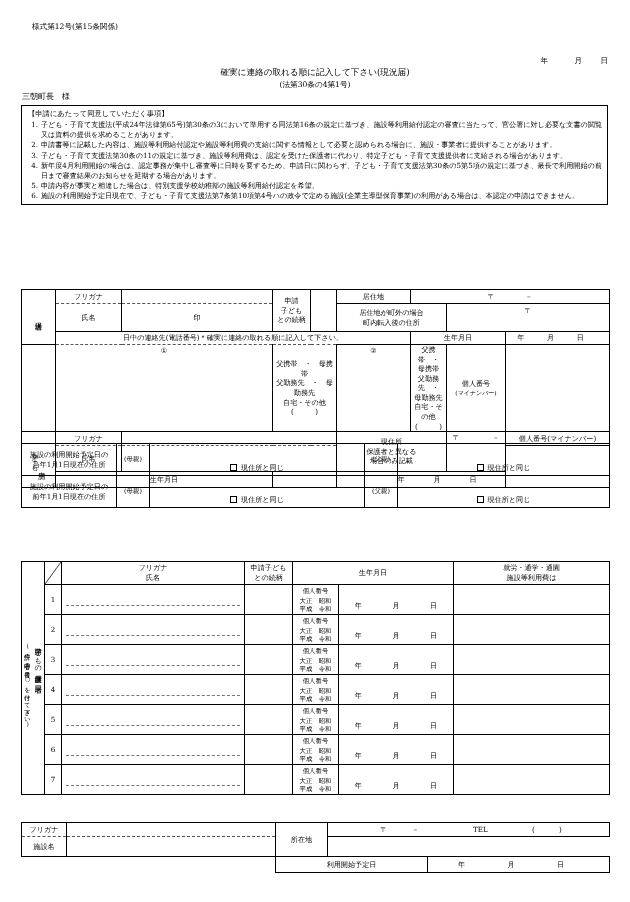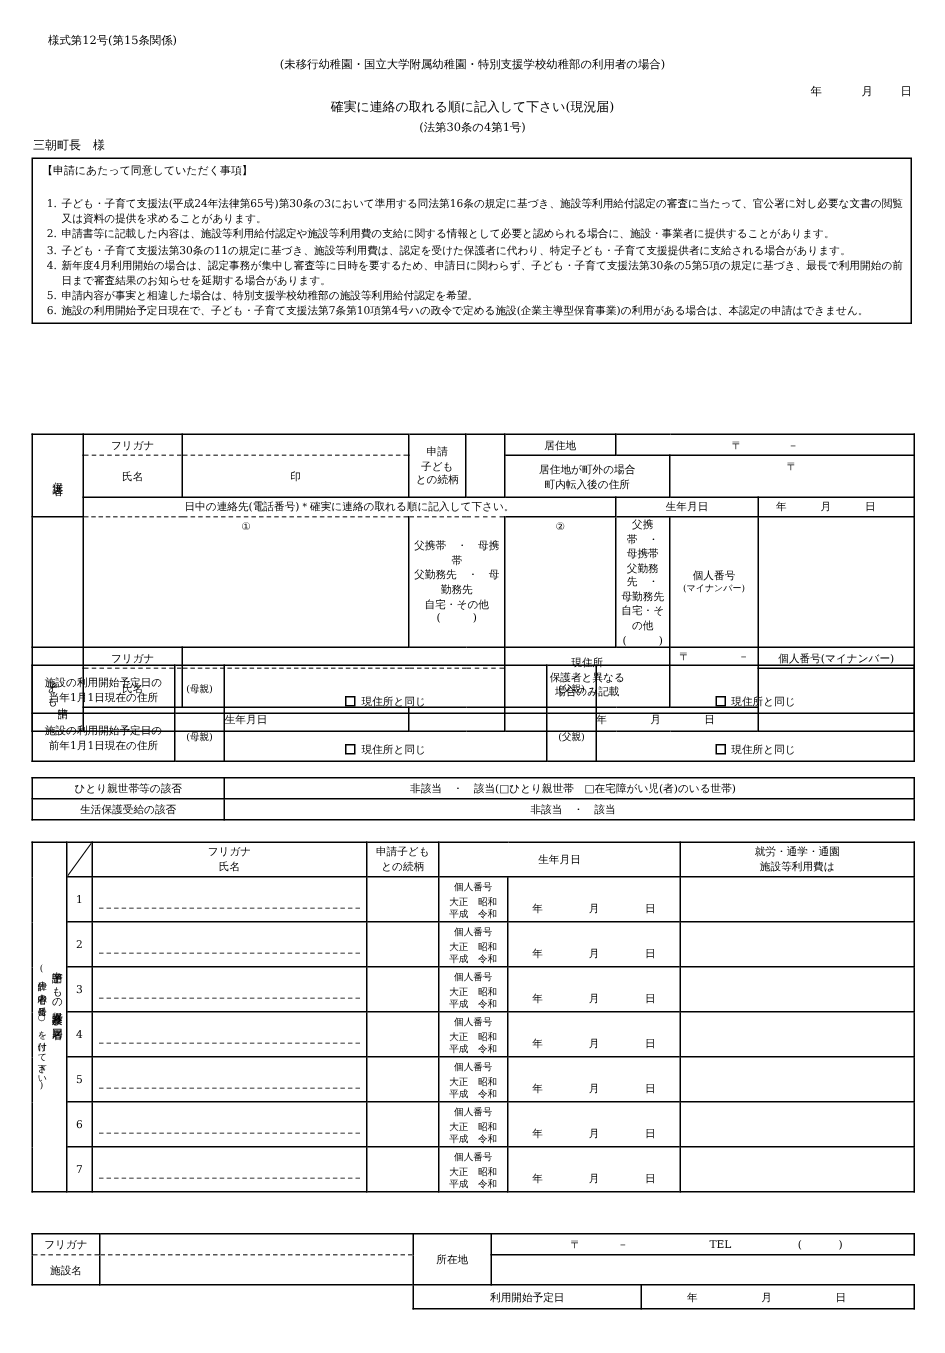--- a/index.html
+++ b/index.html
@@ -26,21 +26,21 @@
   .law-ref { position:absolute; left:0; top:80px; width:630px; text-align:center; font-size:7.6px; }
   .addressee { position:absolute; left:22px; top:92px; font-size:8px; }
 
   
   .consent-box {
     position:absolute; left:21px; top:105px; width:587px;
     border:1px solid #000; box-sizing:border-box;
     padding:3px 5px 3px 6px;
     font-size:7.1px; line-height:1.42;
   }
-  .consent-title { font-size:7.3px; margin-bottom:12px; }
+  .consent-title { font-size:7.3px; margin-bottom:1px; }
   .consent-item { display:flex; margin-bottom:0px; }
   .consent-num { width:13px; flex:0 0 13px; text-align:right; padding-right:3px; box-sizing:border-box; }
   .consent-text { flex:1; text-align:justify; }
 
   .declaration {
     position:absolute; left:21px; top:233px; width:589px;
     font-size:7.1px; line-height:1.45; text-align:justify;
   }
 
   
@@ -80,21 +80,20 @@
   .era { line-height:1.2; font-size:6.4px; }
   .diag { position:relative; }
   .diag svg { position:absolute; left:0; top:0; width:100%; height:100%; }
 </style>
 </head>
 <body>
 
 <div class="page">
 
   <div class="form-no">様式第12号(第15条関係)</div>
-  <div class="subtitle-line">(未移行幼稚園・国立大学附属幼稚園・特別支援学校幼稚部の利用者の場合)</div>
   <div class="date-line">
     <span class="d-y">年</span><span class="d-m">月</span><span class="d-d">日</span>
   </div>
   <div class="main-title">確実に連絡の取れる順に記入して下さい(現況届)</div>
   <div class="law-ref">(法第30条の4第1号)</div>
   <div class="addressee">三朝町長　様</div>
 
   <div class="consent-box">
     <div class="consent-title">【申請にあたって同意していただく事項】</div>
     <div class="consent-item">
@@ -279,36 +278,20 @@
           <span class="chk"></span><span>現住所と同じ</span>
         </td>
         <td class="sm">(父親)</td>
         <td class="lt" style="vertical-align:bottom;padding-bottom:2px">
           <span class="chk"></span><span>現住所と同じ</span>
         </td>
       </tr>
     </tbody>
   </table>
 
-  <table class="f t-single">
-    <colgroup>
-        <col style="width:128px">
-        <col style="width:460px">
-      </colgroup>
-    <tbody>
-      <tr style="height:14px">
-        <td class="lt">ひとり親世帯等の該否</td>
-        <td class="lt" style="padding-left:5px">非該当　・　該当(□ひとり親世帯　□在宅障がい児(者)のいる世帯)</td>
-      </tr>
-      <tr style="height:14px">
-        <td class="lt">生活保護受給の該否</td>
-        <td class="lt" style="padding-left:5px">非該当　・　該当</td>
-      </tr>
-    </tbody>
-  </table>
 
   <table class="f t-members">
     <colgroup>
       <col style="width:23px">
         <col style="width:17px">
         <col style="width:183px">
       <col style="width:48px">
         <col style="width:46px">
         <col style="width:115px">
         <col style="width:156px">

